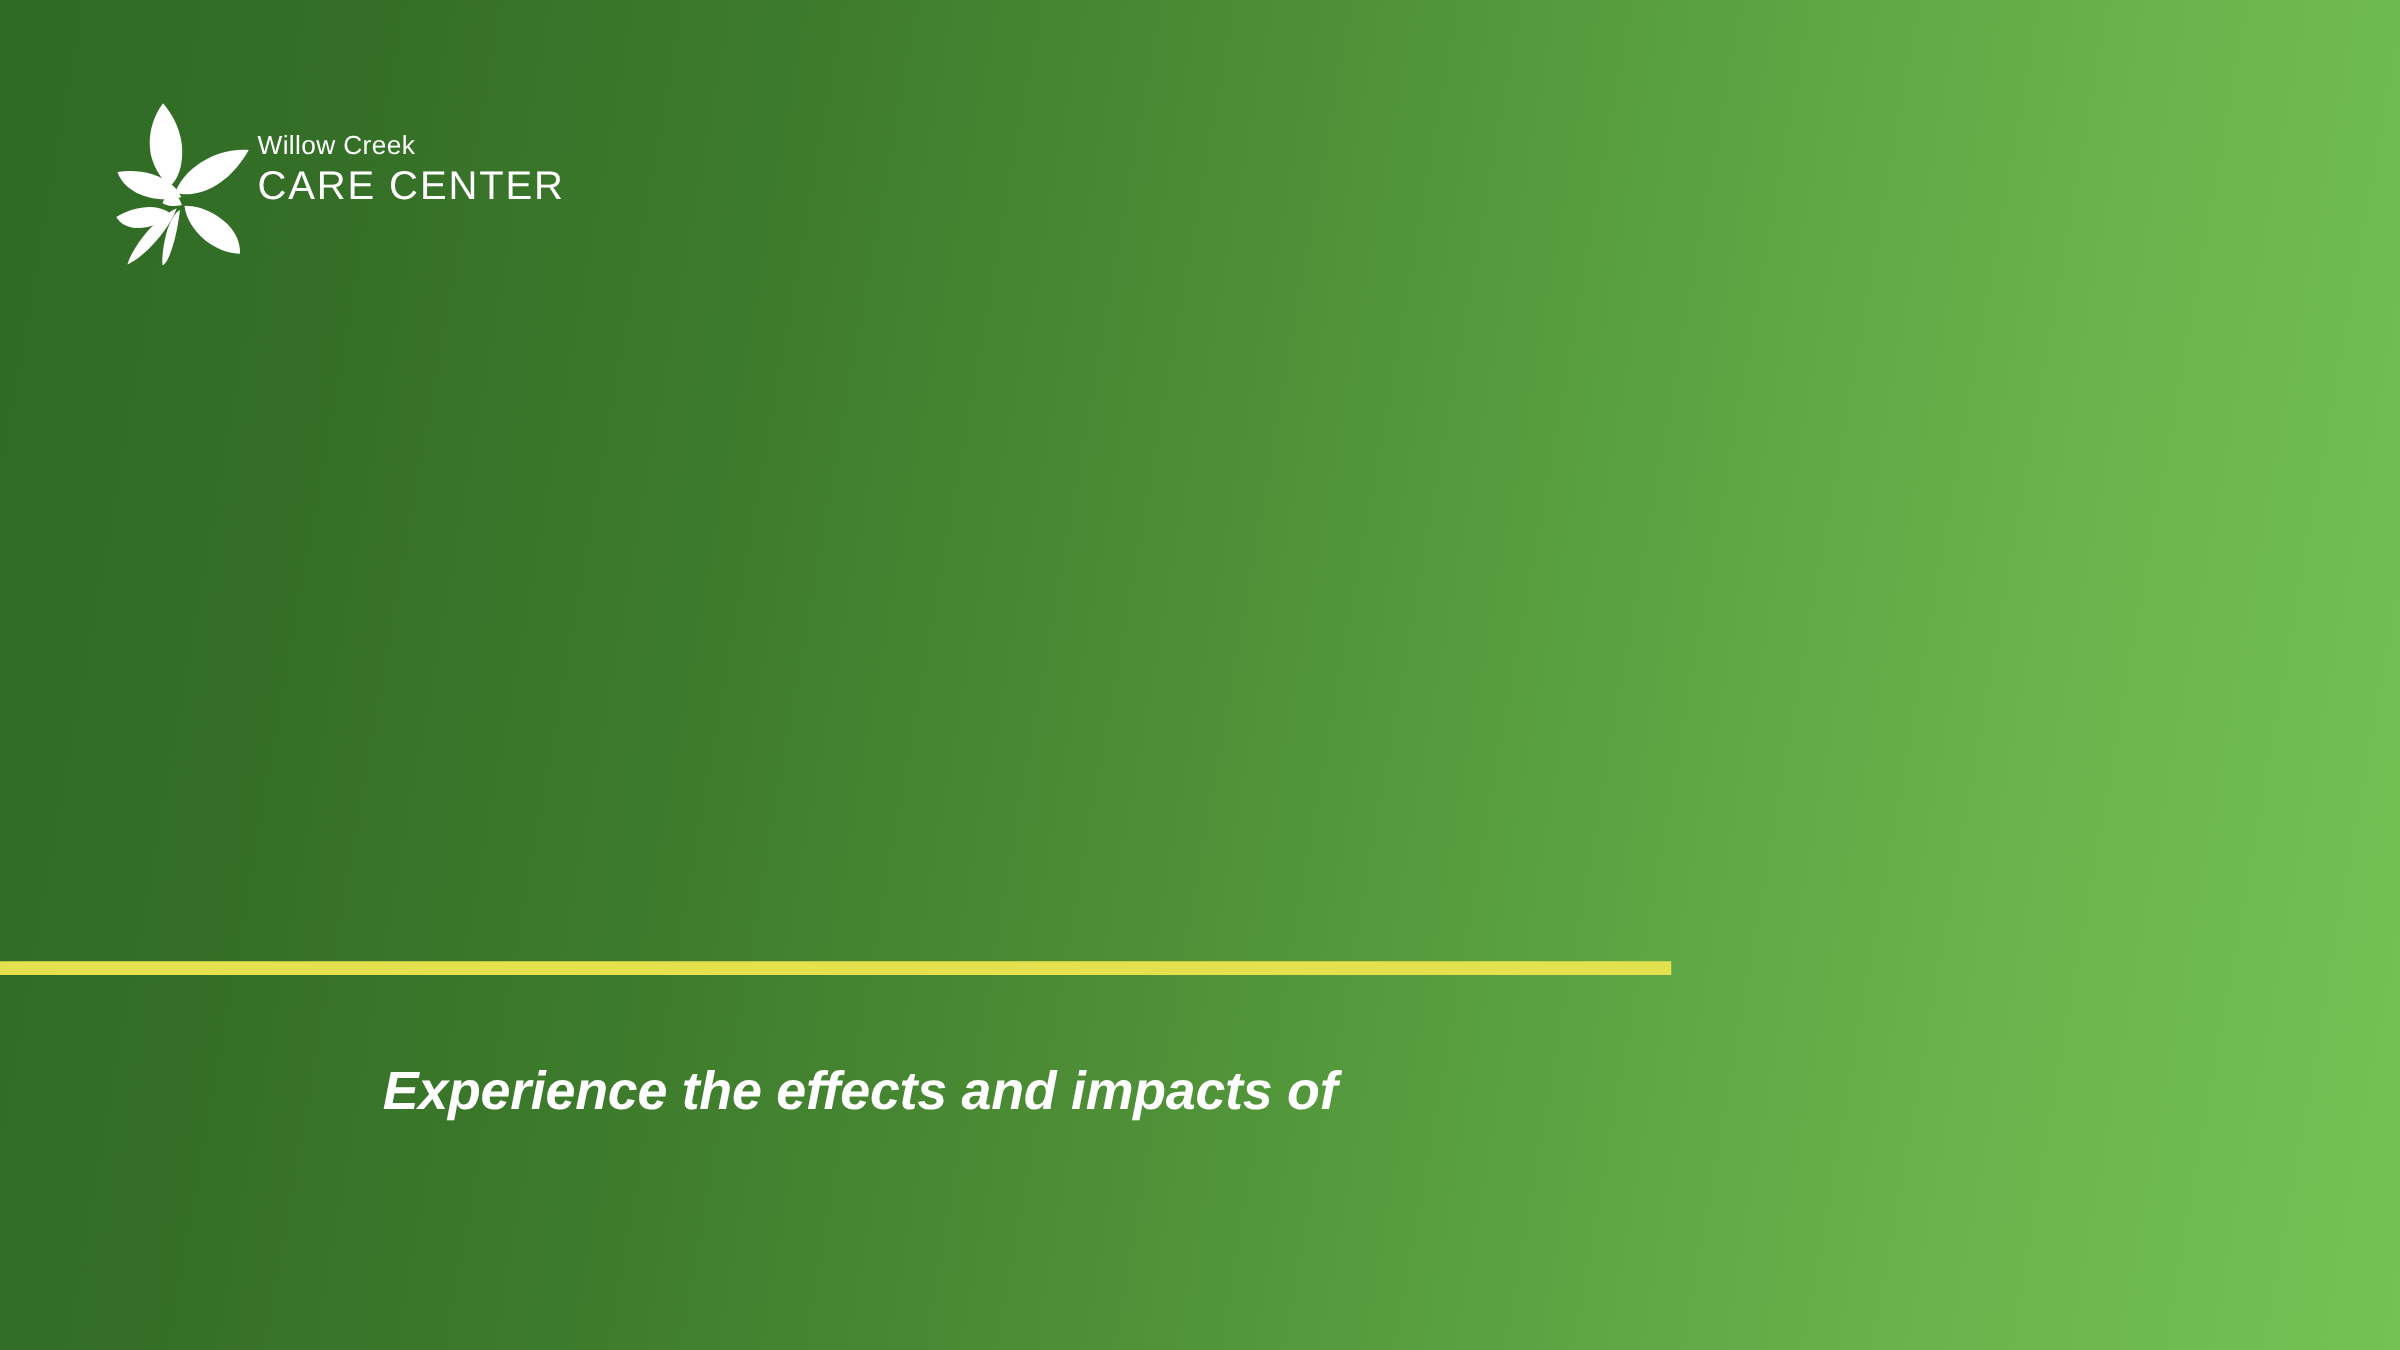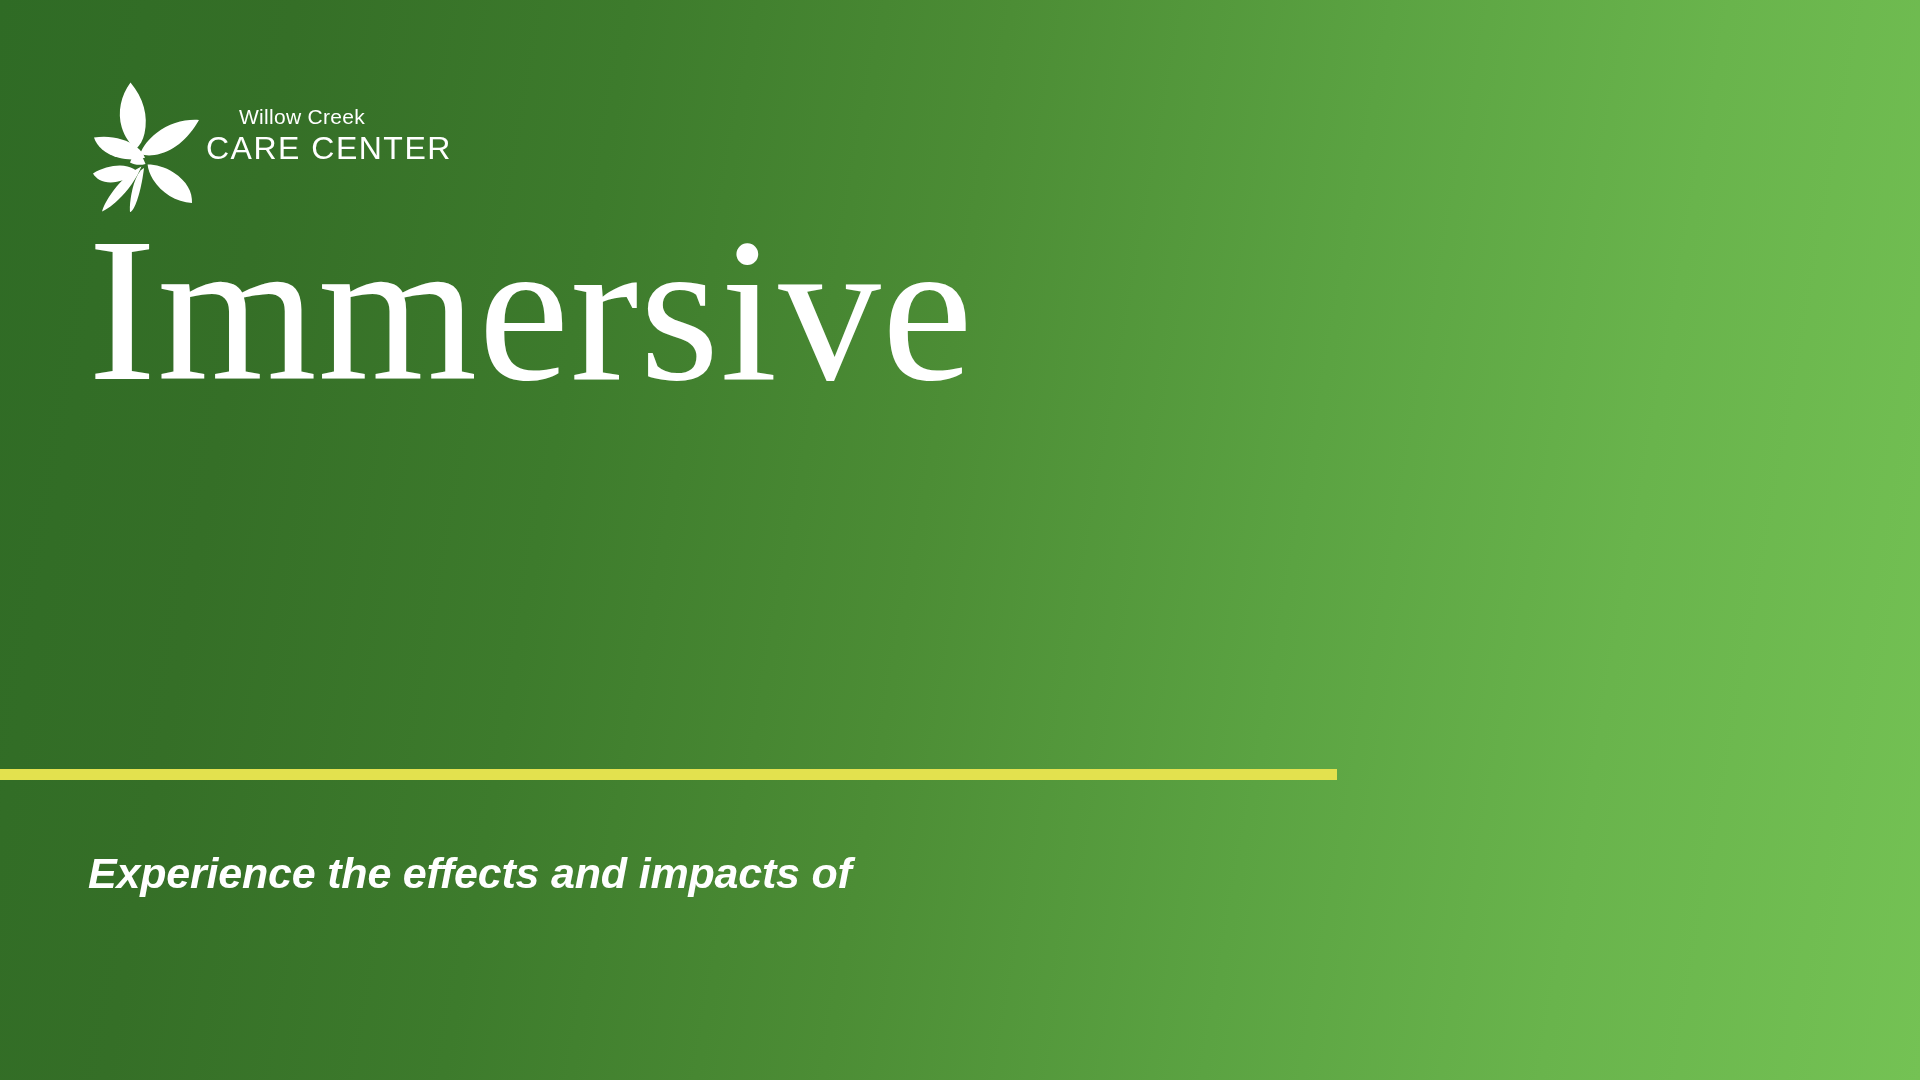--- a/index.html
+++ b/index.html
@@ -59,21 +59,20 @@
 
   #logo-line-top {
     display: block;
     color: #ffffff;
     font-size: 21px;
     font-weight: 400;
     letter-spacing: 0.3px;
     line-height: 1;
     margin-bottom: 5px;
     white-space: nowrap;
-    margin-left: 33px;
   }
 
   #logo-line-main {
     display: block;
     color: #ffffff;
     font-size: 32px;
     font-weight: 300;
     letter-spacing: 1.5px;
     line-height: 1;
     white-space: nowrap;
@@ -119,20 +118,21 @@
     font-size: 43px;
     font-weight: 700;
     font-style: italic;
     line-height: 1.28;
     letter-spacing: -0.2px;
   }
 
   #subtitle .sub-line {
     display: block;
     white-space: nowrap;
+    text-align: center;
   }
 </style>
 </head>
 <body>
 
 <div id="poster">
 
   <div id="logo-lockup">
 
     <span id="logo-mark">
@@ -165,21 +165,20 @@
       </svg>
     </span>
 
     <div id="logo-wordmark">
       <span id="logo-line-top">Willow Creek</span>
       <span id="logo-line-main">CARE CENTER</span>
     </div>
   </div>
 
   <h1 id="headline">
-    <span class="hl-line">Immersive</span>
   </h1>
 
   <div id="divider"></div>
 
   <p id="subtitle">
     <span class="sub-line">Experience the effects and impacts of</span>
   </p>
 
 </div>
 

